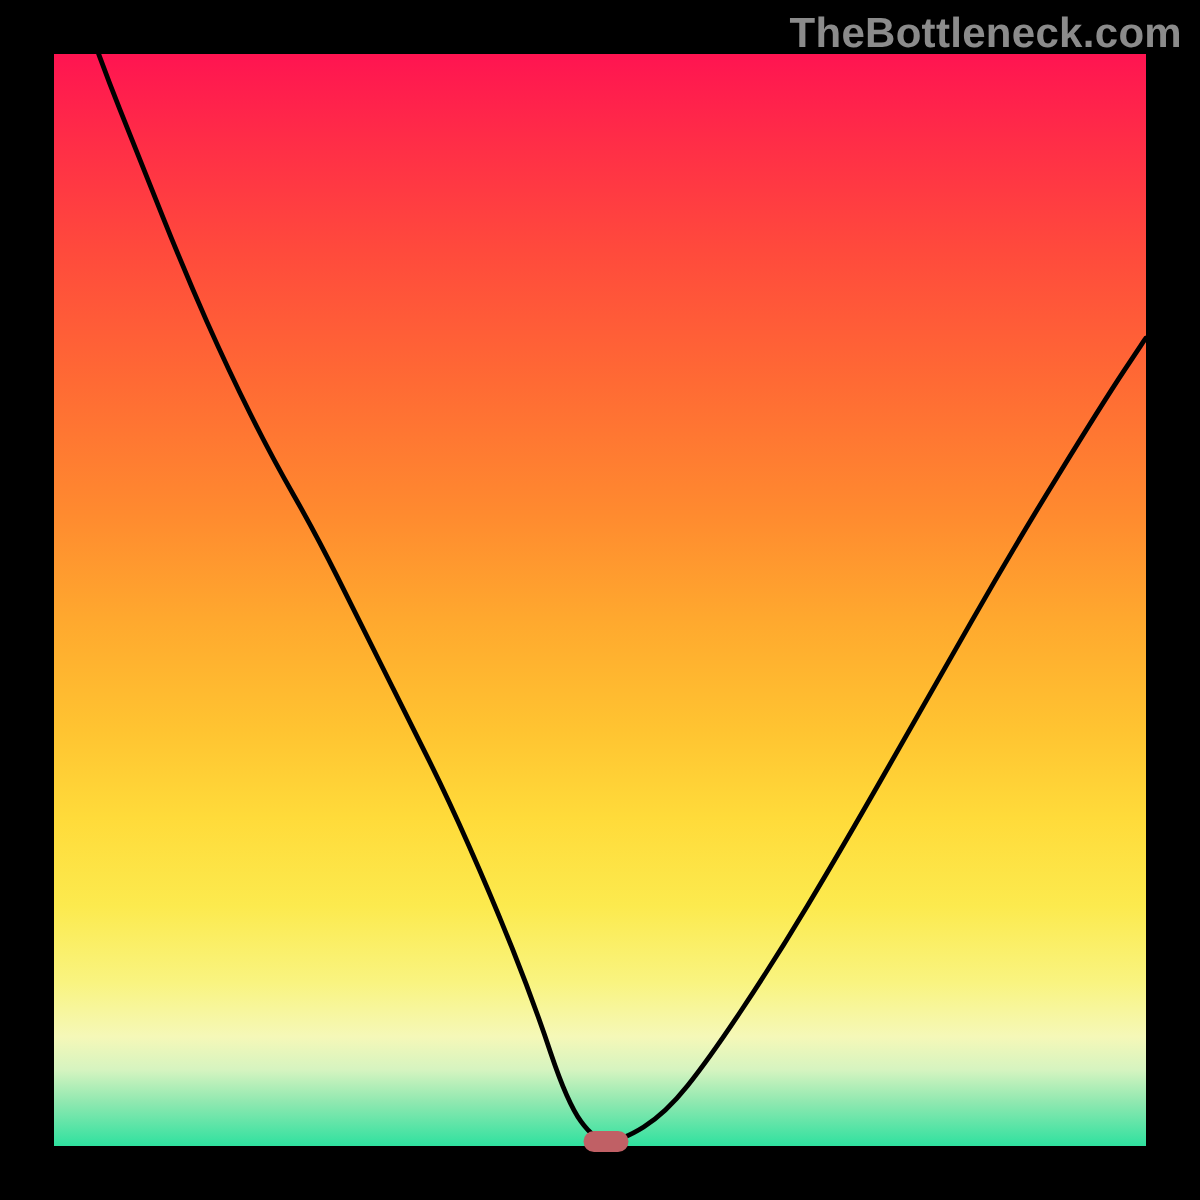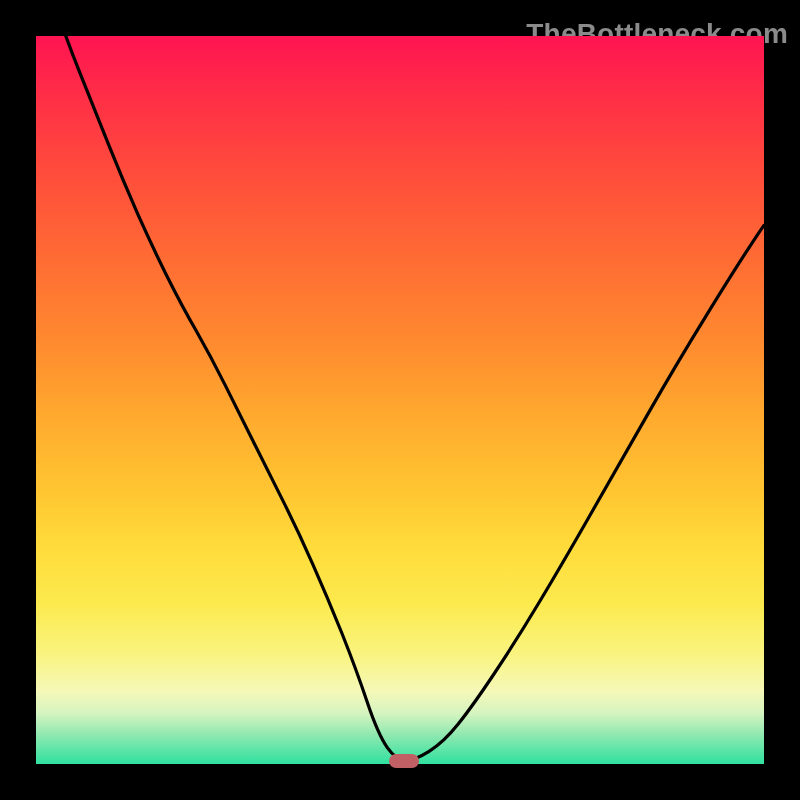--- a/index.html
+++ b/index.html
@@ -13,21 +13,21 @@
   .frame {
     position: absolute;
     left: 0;
     top: 0;
     width: 800px;
     height: 800px;
     background: #000;
   }
   .watermark {
     position: absolute;
-    top: 18px;
+    top: 6px;
     right: 12px;
     font-family: Arial, Helvetica, sans-serif;
     font-size: 28px;
     font-weight: bold;
     color: #8b8b8b;
     letter-spacing: 0.2px;
   }
   .plot {
     position: absolute;
     left: 36px;

